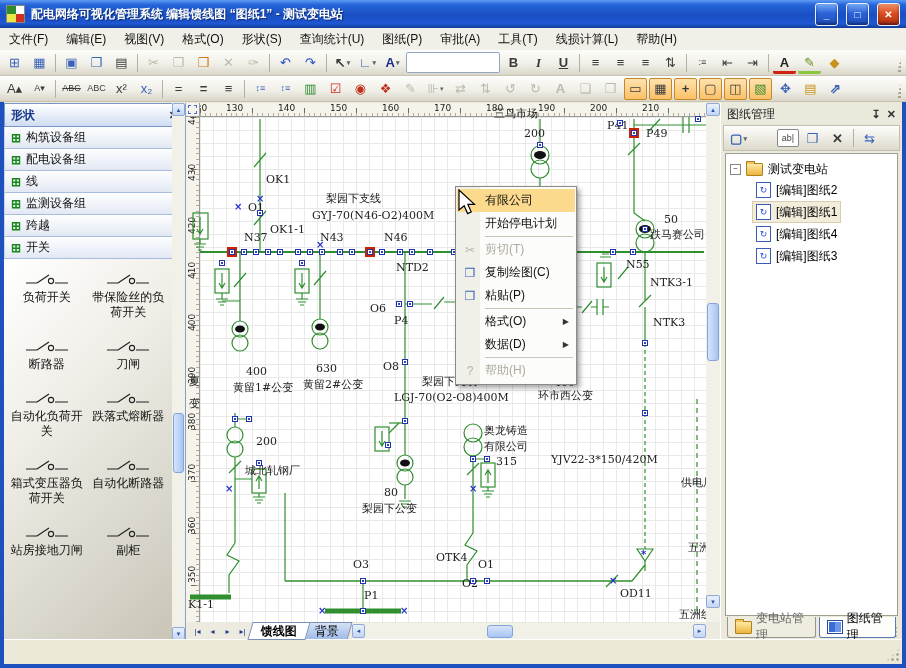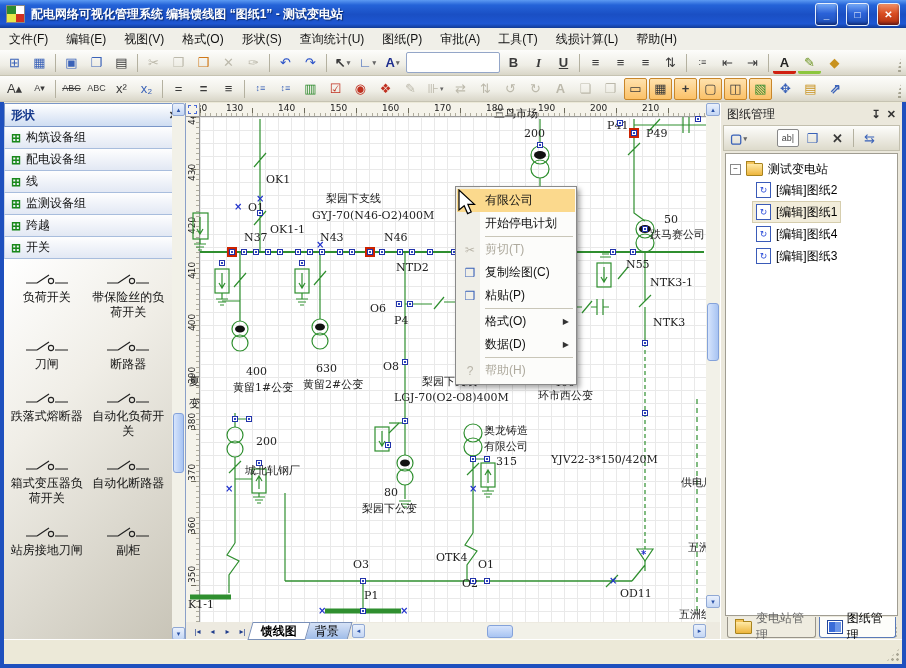--- a/index.html
+++ b/index.html
@@ -293,46 +293,46 @@
           <circle cx="27" cy="8" r="2.6" stroke="#222" fill="none" stroke-width="1.1"></circle>
         </svg>
         <span>带保险丝的负荷开关</span>
       </div>
 
       <div class="stencil-item">
         <svg class="sym" width="46" height="14" viewBox="0 0 46 14">
           <path d="M2 10 H13 M13 10 L25 2 M31 10 H44" stroke="#222" fill="none" stroke-width="1.2"></path>
           <circle cx="27" cy="8" r="2.6" stroke="#222" fill="none" stroke-width="1.1"></circle>
         </svg>
+        <span>断路器</span>
+      </div>
+
+      <div class="stencil-item">
+        <svg class="sym" width="46" height="14" viewBox="0 0 46 14">
+          <path d="M2 10 H13 M13 10 L25 2 M31 10 H44" stroke="#222" fill="none" stroke-width="1.2"></path>
+          <circle cx="27" cy="8" r="2.6" stroke="#222" fill="none" stroke-width="1.1"></circle>
+        </svg>
         <span>刀闸</span>
       </div>
 
-      <div class="stencil-item">
-        <svg class="sym" width="46" height="14" viewBox="0 0 46 14">
-          <path d="M2 10 H13 M13 10 L25 2 M31 10 H44" stroke="#222" fill="none" stroke-width="1.2"></path>
-          <circle cx="27" cy="8" r="2.6" stroke="#222" fill="none" stroke-width="1.1"></circle>
-        </svg>
-        <span>断路器</span>
-      </div>
-
+
+      <div class="stencil-item">
+        <svg class="sym" width="46" height="14" viewBox="0 0 46 14">
+          <path d="M2 10 H13 M13 10 L25 2 M31 10 H44" stroke="#222" fill="none" stroke-width="1.2"></path>
+          <circle cx="27" cy="8" r="2.6" stroke="#222" fill="none" stroke-width="1.1"></circle>
+        </svg>
+        <span>自动化负荷开关</span>
+      </div>
 
       <div class="stencil-item">
         <svg class="sym" width="46" height="14" viewBox="0 0 46 14">
           <path d="M2 10 H13 M13 10 L25 2 M31 10 H44" stroke="#222" fill="none" stroke-width="1.2"></path>
           <circle cx="27" cy="8" r="2.6" stroke="#222" fill="none" stroke-width="1.1"></circle>
         </svg>
         <span>跌落式熔断器</span>
-      </div>
-
-      <div class="stencil-item">
-        <svg class="sym" width="46" height="14" viewBox="0 0 46 14">
-          <path d="M2 10 H13 M13 10 L25 2 M31 10 H44" stroke="#222" fill="none" stroke-width="1.2"></path>
-          <circle cx="27" cy="8" r="2.6" stroke="#222" fill="none" stroke-width="1.1"></circle>
-        </svg>
-        <span>自动化负荷开关</span>
       </div>
 
       <div class="stencil-item">
         <svg class="sym" width="46" height="14" viewBox="0 0 46 14">
           <path d="M2 10 H13 M13 10 L25 2 M31 10 H44" stroke="#222" fill="none" stroke-width="1.2"></path>
           <circle cx="27" cy="8" r="2.6" stroke="#222" fill="none" stroke-width="1.1"></circle>
         </svg>
         <span>箱式变压器负荷开关</span>
       </div>
 

